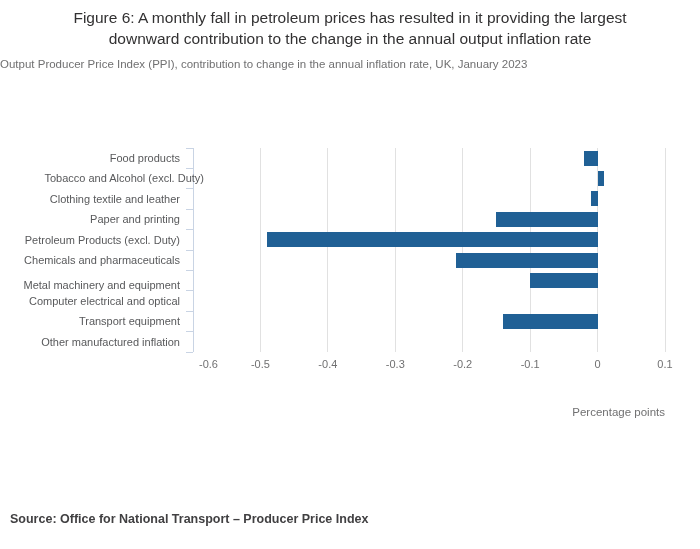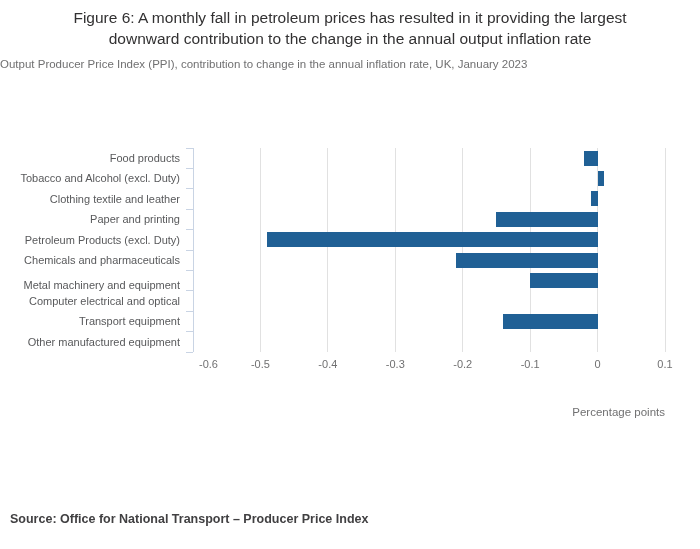--- a/index.html
+++ b/index.html
@@ -57,36 +57,36 @@
     <div class="ytick" style="left: 186px; top: 60.7px; width: 7px; height: 1px; background: rgb(201, 212, 228);"></div>
     <div class="ytick" style="left: 186px; top: 81.1px; width: 7px; height: 1px; background: rgb(201, 212, 228);"></div>
     <div class="ytick" style="left: 186px; top: 101.5px; width: 7px; height: 1px; background: rgb(201, 212, 228);"></div>
     <div class="ytick" style="left: 186px; top: 121.9px; width: 7px; height: 1px; background: rgb(201, 212, 228);"></div>
     <div class="ytick" style="left: 186px; top: 142.3px; width: 7px; height: 1px; background: rgb(201, 212, 228);"></div>
     <div class="ytick" style="left: 186px; top: 162.7px; width: 7px; height: 1px; background: rgb(201, 212, 228);"></div>
     <div class="ytick" style="left: 186px; top: 183.1px; width: 7px; height: 1px; background: rgb(201, 212, 228);"></div>
     <div class="ytick" style="left: 186px; top: 203.5px; width: 7px; height: 1px; background: rgb(201, 212, 228);"></div>
     <div class="cat-label" style="top: 0px; height: 20.4px; line-height: 20.4px; color: rgb(88, 89, 91);">Food products</div>
     <div class="bar" style="left: 584.086px; top: 2.6px; width: 13.4857px; height: 15px; background: rgb(32, 96, 149);"></div>
-    <div class="cat-label" style="top: 20.4px; height: 20.4px; line-height: 20.4px; color: rgb(88, 89, 91);">Tobacco and Alcohol (excl. Duty)</div>
+    <div class="cat-label" style="top: 20.4px; height: 20.4px; line-height: 20.4px; color: rgb(88, 89, 91); margin-left: 24px;">Tobacco and Alcohol (excl. Duty)</div>
     <div class="bar" style="left: 597.571px; top: 23px; width: 6.74286px; height: 15px; background: rgb(32, 96, 149);"></div>
     <div class="cat-label" style="top: 40.8px; height: 20.4px; line-height: 20.4px; color: rgb(88, 89, 91);">Clothing textile and leather</div>
     <div class="bar" style="left: 590.829px; top: 43.4px; width: 6.74286px; height: 15px; background: rgb(32, 96, 149);"></div>
     <div class="cat-label" style="top: 61.2px; height: 20.4px; line-height: 20.4px; color: rgb(88, 89, 91);">Paper and printing</div>
     <div class="bar" style="left: 496.429px; top: 63.8px; width: 101.143px; height: 15px; background: rgb(32, 96, 149);"></div>
     <div class="cat-label" style="top: 81.6px; height: 20.4px; line-height: 20.4px; color: rgb(88, 89, 91);">Petroleum Products (excl. Duty)</div>
     <div class="bar" style="left: 267.171px; top: 84.2px; width: 330.4px; height: 15px; background: rgb(32, 96, 149);"></div>
     <div class="cat-label" style="top: 102px; height: 20.4px; line-height: 20.4px; color: rgb(88, 89, 91);">Chemicals and pharmaceuticals</div>
     <div class="bar" style="left: 455.971px; top: 104.6px; width: 141.6px; height: 15px; background: rgb(32, 96, 149);"></div>
     <div class="cat-label" style="top: 127px; height: 20.4px; line-height: 20.4px; color: rgb(88, 89, 91);">Metal machinery and equipment</div>
     <div class="bar" style="left: 530.143px; top: 125px; width: 67.4286px; height: 15px; background: rgb(32, 96, 149);"></div>
     <div class="cat-label" style="top: 142.8px; height: 20.4px; line-height: 20.4px; color: rgb(88, 89, 91);">Computer electrical and optical</div>
     <div class="cat-label" style="top: 163.2px; height: 20.4px; line-height: 20.4px; color: rgb(88, 89, 91);">Transport equipment</div>
     <div class="bar" style="left: 503.171px; top: 165.8px; width: 94.4px; height: 15px; background: rgb(32, 96, 149);"></div>
-    <div class="cat-label" style="top: 183.6px; height: 20.4px; line-height: 20.4px; color: rgb(88, 89, 91);">Other manufactured equipment</div>
+    <div class="cat-label" style="top: 183.6px; height: 20.4px; line-height: 20.4px; color: rgb(88, 89, 91);">Other manufactured inflation</div>
     <div class="xtick-label" style="left: 168px; top: 210px; color: rgb(112, 112, 113); text-align: right;">-0.6</div>
     <div class="xtick-label" style="left: 235.429px; top: 210px; color: rgb(112, 112, 113);">-0.5</div>
     <div class="xtick-label" style="left: 302.857px; top: 210px; color: rgb(112, 112, 113);">-0.4</div>
     <div class="xtick-label" style="left: 370.286px; top: 210px; color: rgb(112, 112, 113);">-0.3</div>
     <div class="xtick-label" style="left: 437.714px; top: 210px; color: rgb(112, 112, 113);">-0.2</div>
     <div class="xtick-label" style="left: 505.143px; top: 210px; color: rgb(112, 112, 113);">-0.1</div>
     <div class="xtick-label" style="left: 572.571px; top: 210px; color: rgb(112, 112, 113);">0</div>
     <div class="xtick-label" style="left: 640px; top: 210px; color: rgb(112, 112, 113);">0.1</div>
     <div class="xlabel" id="xlabel" style="left: 193px; width: 472px; top: 233px; color: rgb(112, 112, 113); margin-top: 25px;">Percentage points</div>
 </div>

